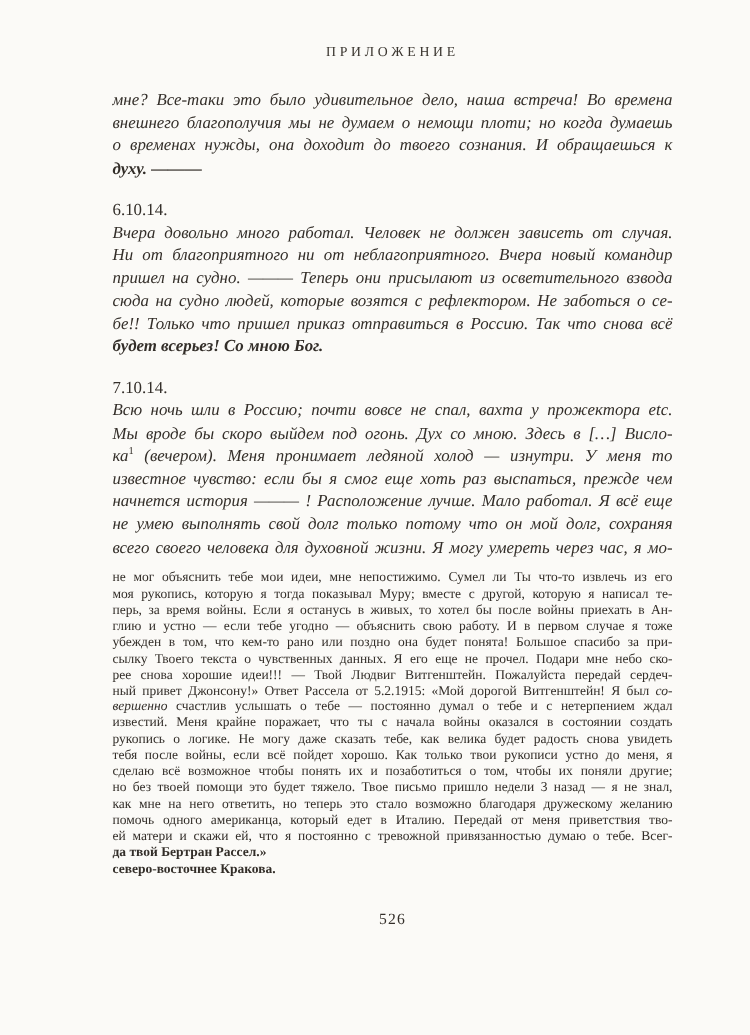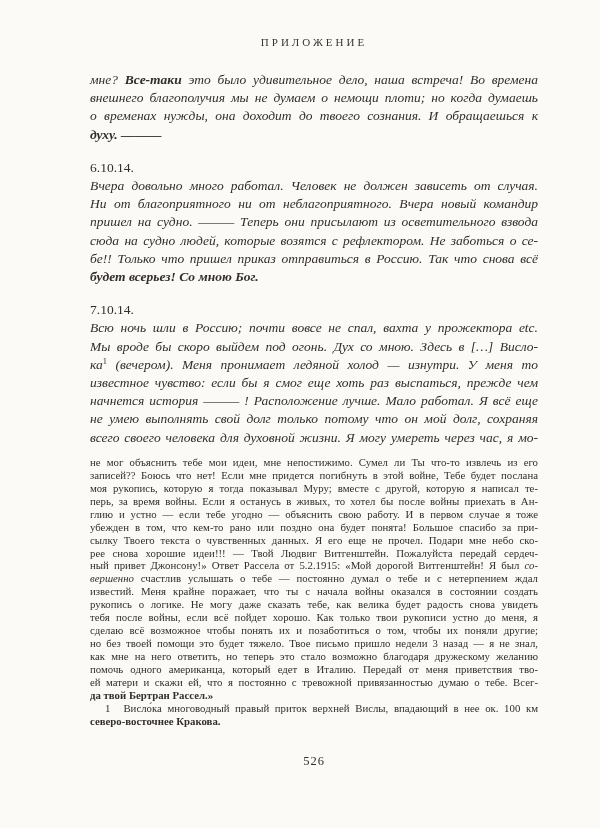--- a/index.html
+++ b/index.html
@@ -46,21 +46,21 @@
   }
   .line {
     text-align: justify;
     text-align-last: justify;
     white-space: normal;
   }
   .line.flush {
     text-align-last: left;
     font-weight: bold;
   }
-  .seg-bold { font-weight: 700; }
+  .seg-bold { font-weight: 400; }
   .seg-italic { font-style: italic; }
   .seg-sup {
     font-size: 0.62em;
     vertical-align: super;
     line-height: 0;
     font-style: normal;
   }
   .seg-fn-num {
     display: inline-block;
     margin-left: 15px;
@@ -120,41 +120,39 @@
             <div class="line"><span>не умею выполнять свой долг только потому что он мой долг, сохраняя</span></div>
             <div class="line"><span>всего своего человека для духовной жизни. Я могу умереть через час, я мо-</span></div>
           </div>
       </div>
 
     </div>
 
     <div class="footnotes">
       <div class="fn-para">
           <div class="line"><span>не мог объяснить тебе мои идеи, мне непостижимо. Сумел ли Ты что-то извлечь из его</span></div>
-          <div class="line"><span>записей?? Боюсь что нет! Если мне придется погибнуть в этой войне, Тебе будет послана</span></div>
           <div class="line"><span>моя рукопись, которую я тогда показывал Муру; вместе с другой, которую я написал те-</span></div>
           <div class="line"><span>перь, за время войны. Если я останусь в живых, то хотел бы после войны приехать в Ан-</span></div>
           <div class="line"><span>глию и устно — если тебе угодно — объяснить свою работу. И в первом случае я тоже</span></div>
           <div class="line"><span>убежден в том, что кем-то рано или поздно она будет понята! Большое спасибо за при-</span></div>
           <div class="line"><span>сылку Твоего текста о чувственных данных. Я его еще не прочел. Подари мне небо ско-</span></div>
           <div class="line"><span>рее снова хорошие идеи!!! — Твой Людвиг Витгенштейн. Пожалуйста передай сердеч-</span></div>
           <div class="line"><span>ный привет Джонсону!» Ответ Рассела от 5.2.1915: «Мой дорогой Витгенштейн! Я был </span><span class="seg-italic">со-</span></div>
           <div class="line"><span class="seg-italic">вершенно</span><span> счастлив услышать о тебе — постоянно думал о тебе и с нетерпением ждал</span></div>
           <div class="line"><span>известий. Меня крайне поражает, что ты с начала войны оказался в состоянии создать</span></div>
           <div class="line"><span>рукопись о логике. Не могу даже сказать тебе, как велика будет радость снова увидеть</span></div>
           <div class="line"><span>тебя после войны, если всё пойдет хорошо. Как только твои рукописи устно до меня, я</span></div>
           <div class="line"><span>сделаю всё возможное чтобы понять их и позаботиться о том, чтобы их поняли другие;</span></div>
           <div class="line"><span>но без твоей помощи это будет тяжело. Твое письмо пришло недели 3 назад — я не знал,</span></div>
           <div class="line"><span>как мне на него ответить, но теперь это стало возможно благодаря дружескому желанию</span></div>
           <div class="line"><span>помочь одного американца, который едет в Италию. Передай от меня приветствия тво-</span></div>
           <div class="line"><span>ей матери и скажи ей, что я постоянно с тревожной привязанностью думаю о тебе. Всег-</span></div>
           <div class="line flush"><span>да твой Бертран Рассел.»</span></div>
         </div>
       <div class="fn-para">
-          <div class="line"><span class="seg-fn-num">1</span><span>Висло́ка многоводный правый приток верхней Вислы, впадающий в нее ок. 100 км</span></div>
           <div class="line flush"><span>северо-восточнее Кракова.</span></div>
         </div>
     </div>
 
     <div class="page-number">526</div>
 
   </div>
 </div>
 
 </body></html>

